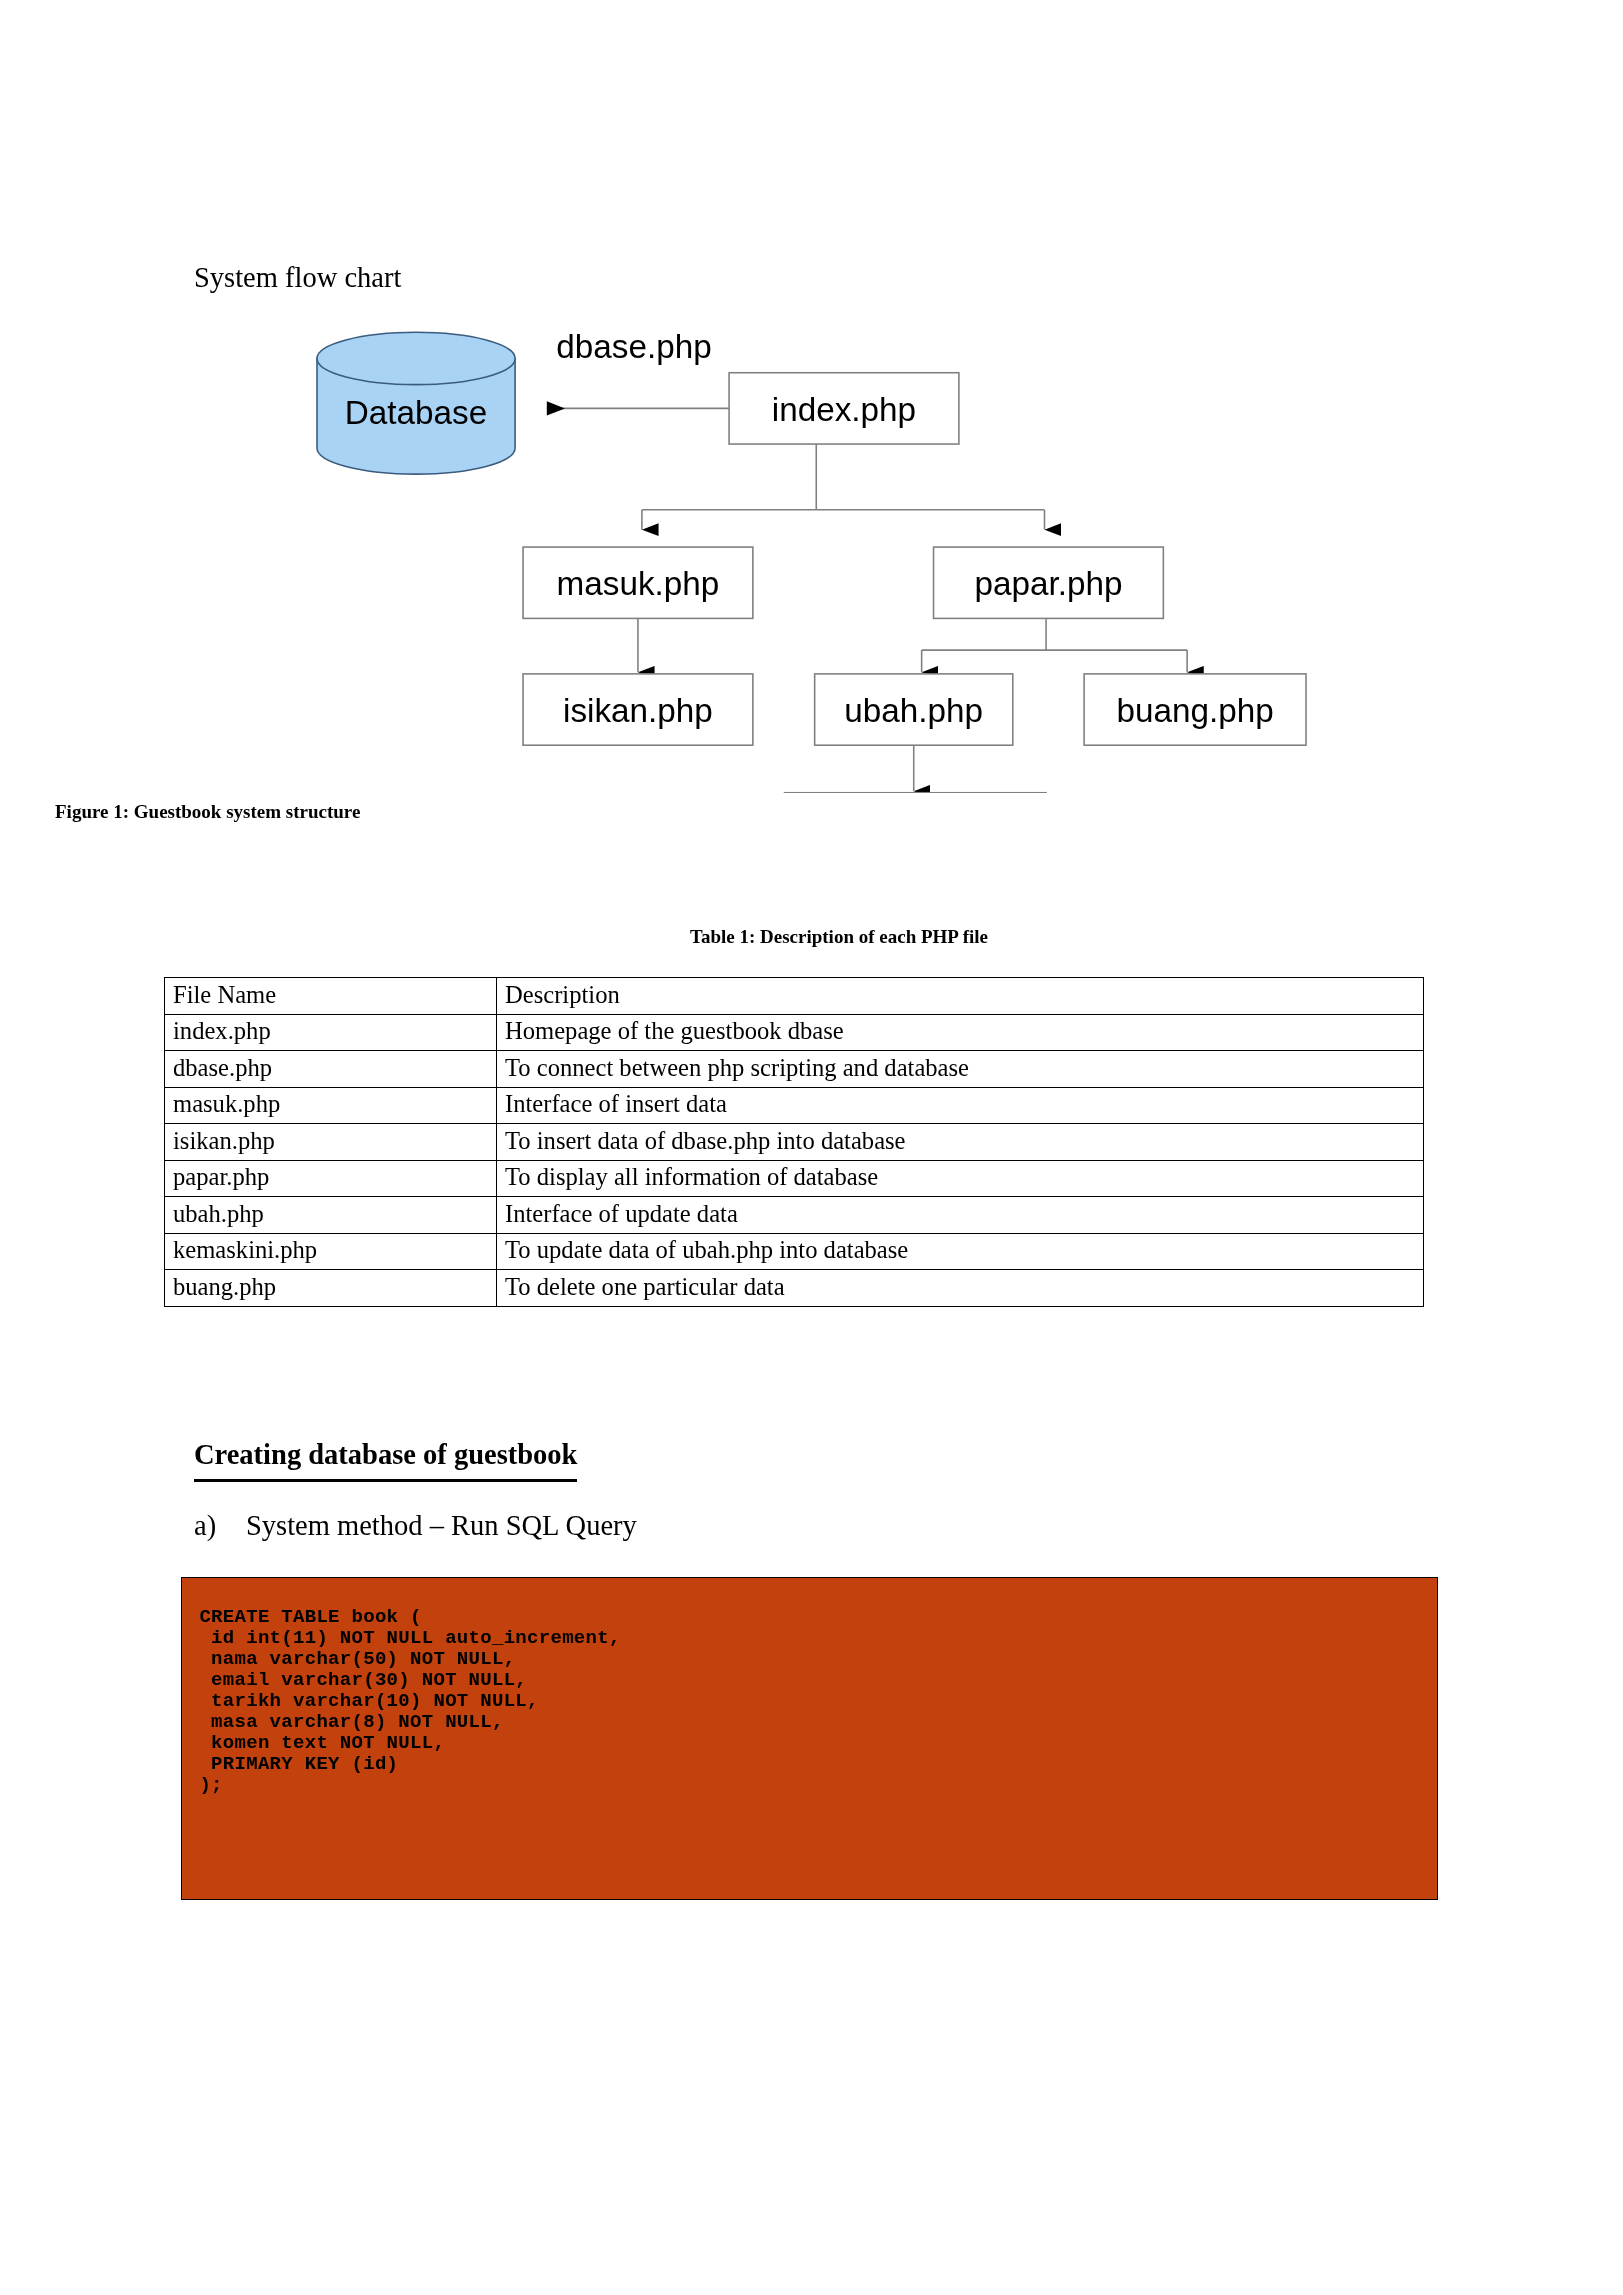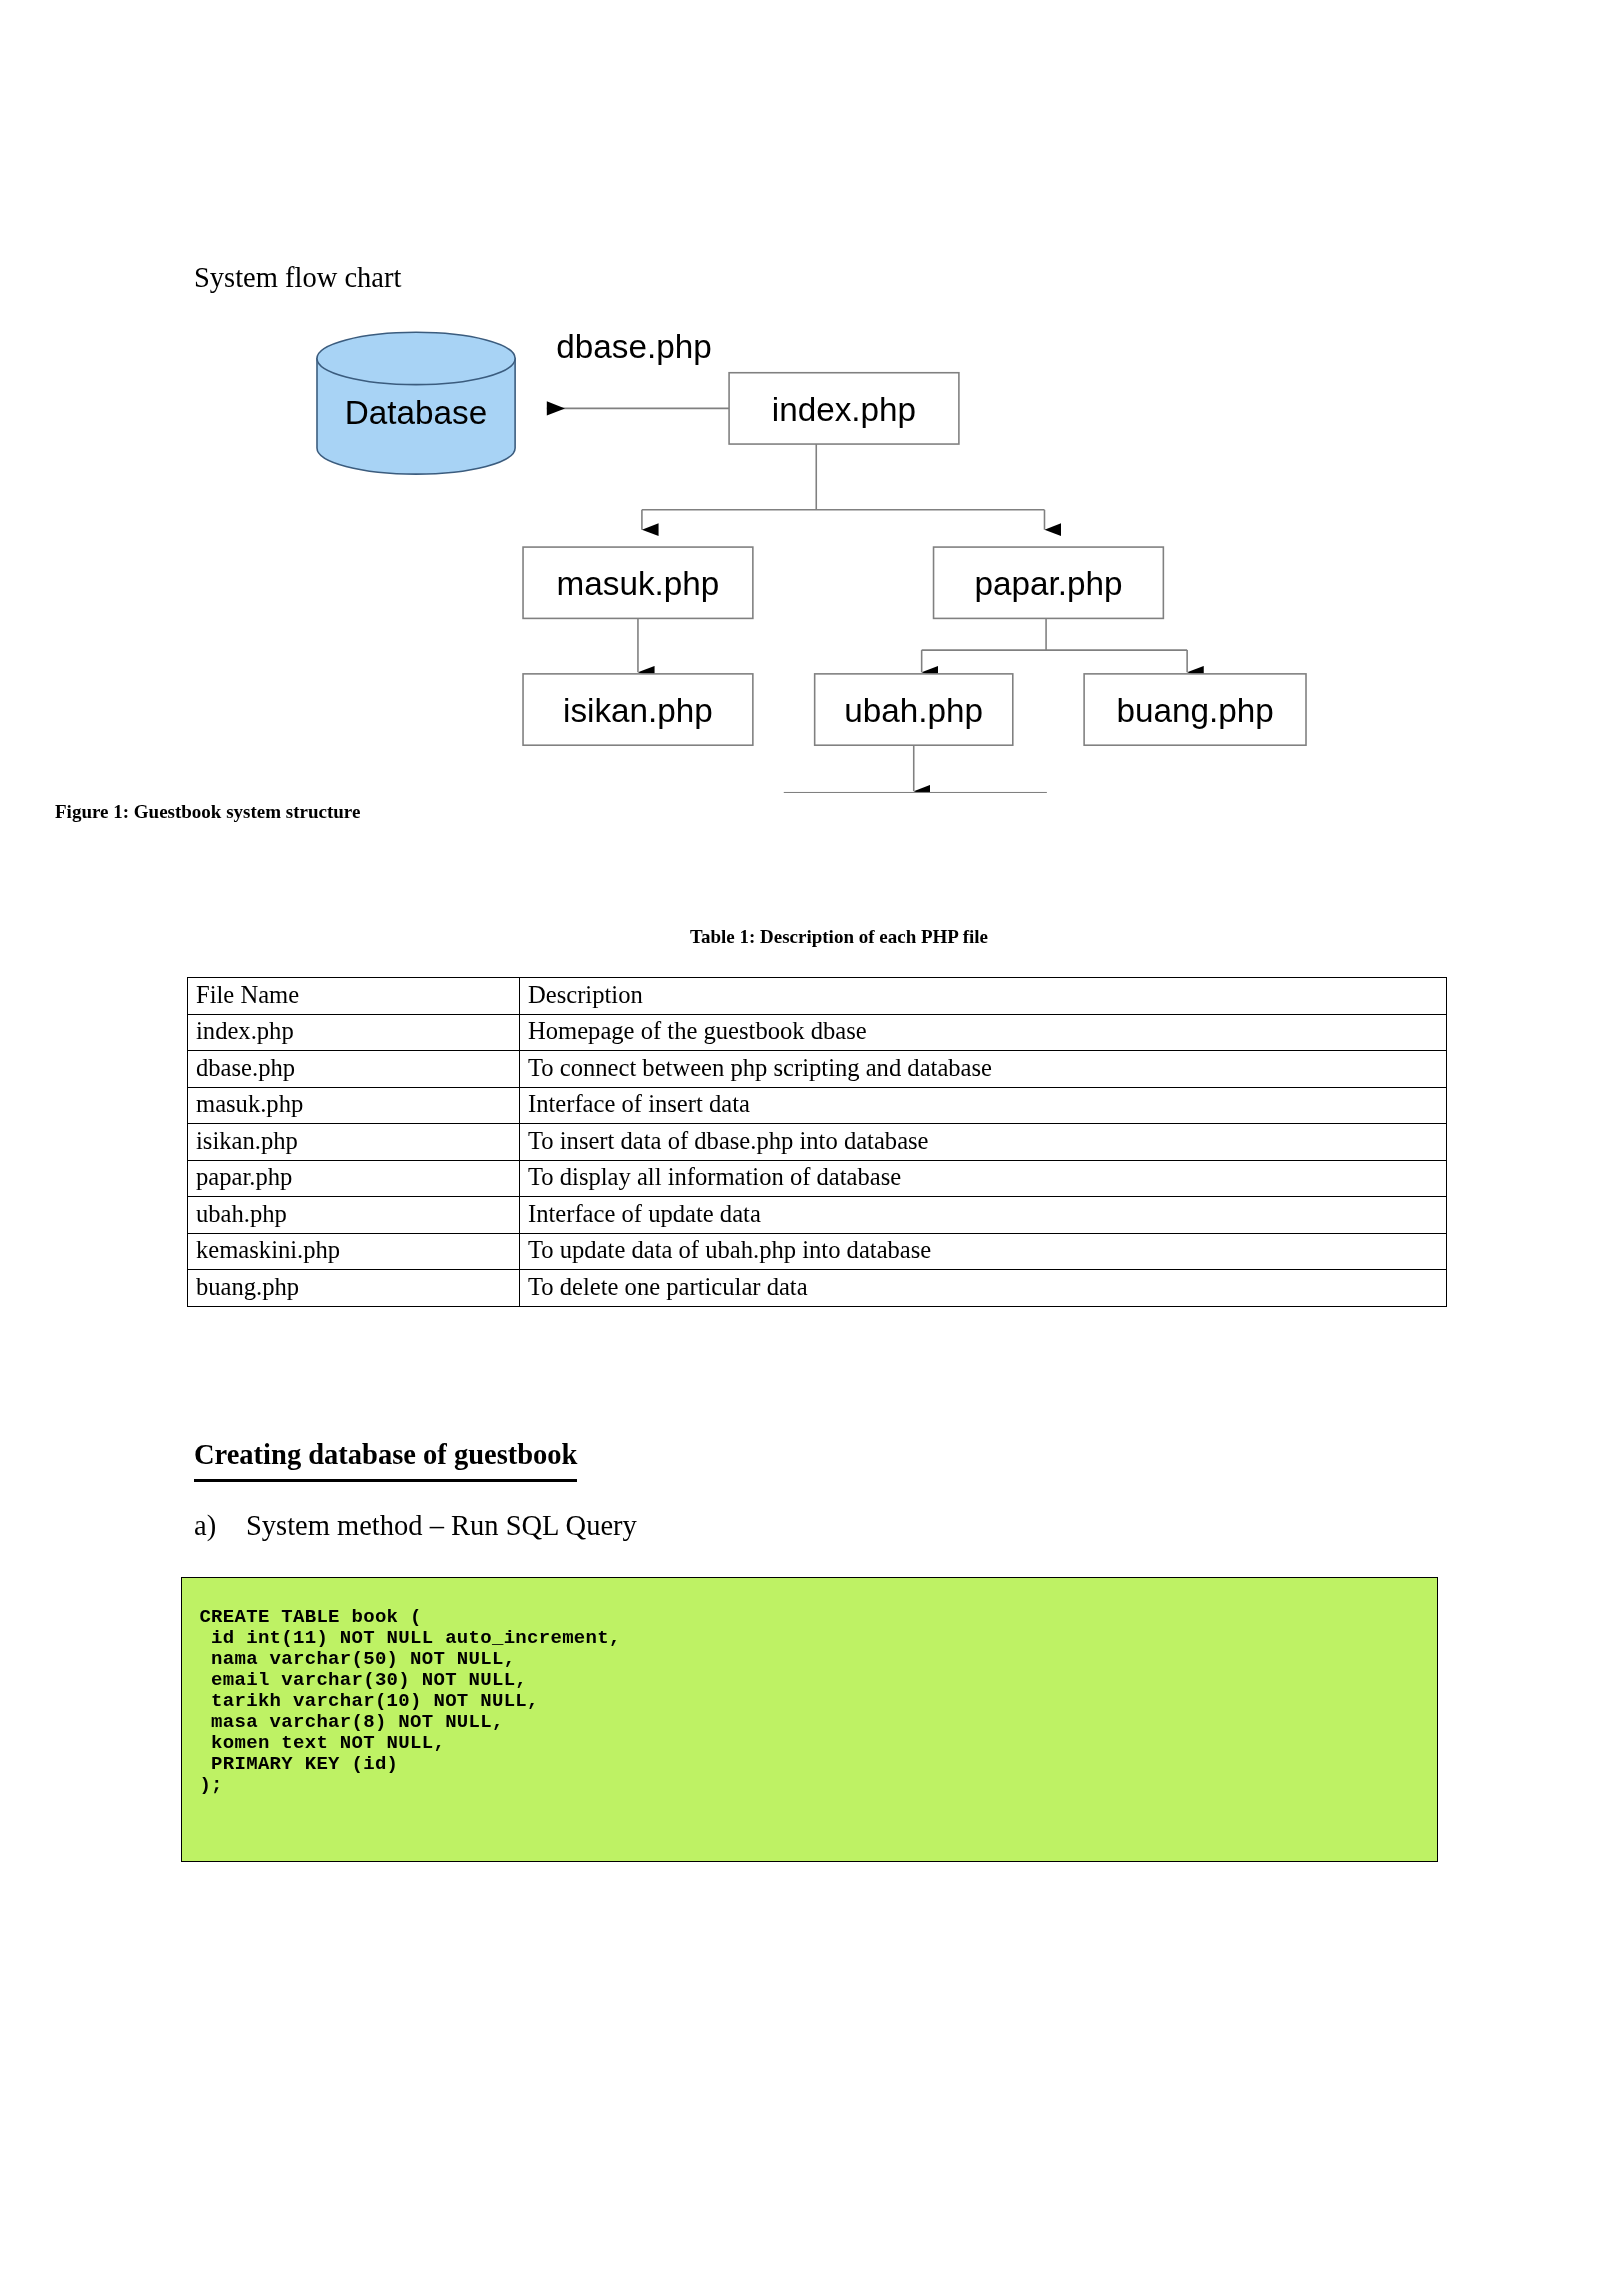--- a/index.html
+++ b/index.html
@@ -90,21 +90,21 @@
     top: 926px;
     text-align: center;
     font-size: 19px;
     font-weight: bold;
   }
   .table-caption .inner { margin-left: 55px; }
 
   
   .desc-table {
     position: absolute;
-    left: 187px;
+    left: 164px;
     top: 977px;
     width: 1260px;
     border-collapse: collapse;
     table-layout: fixed;
     background: #fff;
   }
   .desc-table td {
     border: 1.6px solid #000;
     font-size: 24.6px;
     line-height: 1.0;
@@ -115,23 +115,23 @@
     overflow: hidden;
   }
   .desc-table .col-file { width: 323px; }
 
   
   .code-box {
     position: absolute;
     left: 181px;
     top: 1577px;
     width: 1257px;
-    height: 285px;
+    height: 323px;
     border: 1.6px solid #000;
-    background: #bef264;
+    background: #c2410c;
     box-sizing: border-box;
   }
   .code-text {
     position: absolute;
     left: 17.4px;
     top: 28.5px;
     margin: 0;
     font-family: "Liberation Mono", "DejaVu Sans Mono", monospace;
     font-size: 19px;
     font-weight: bold;

